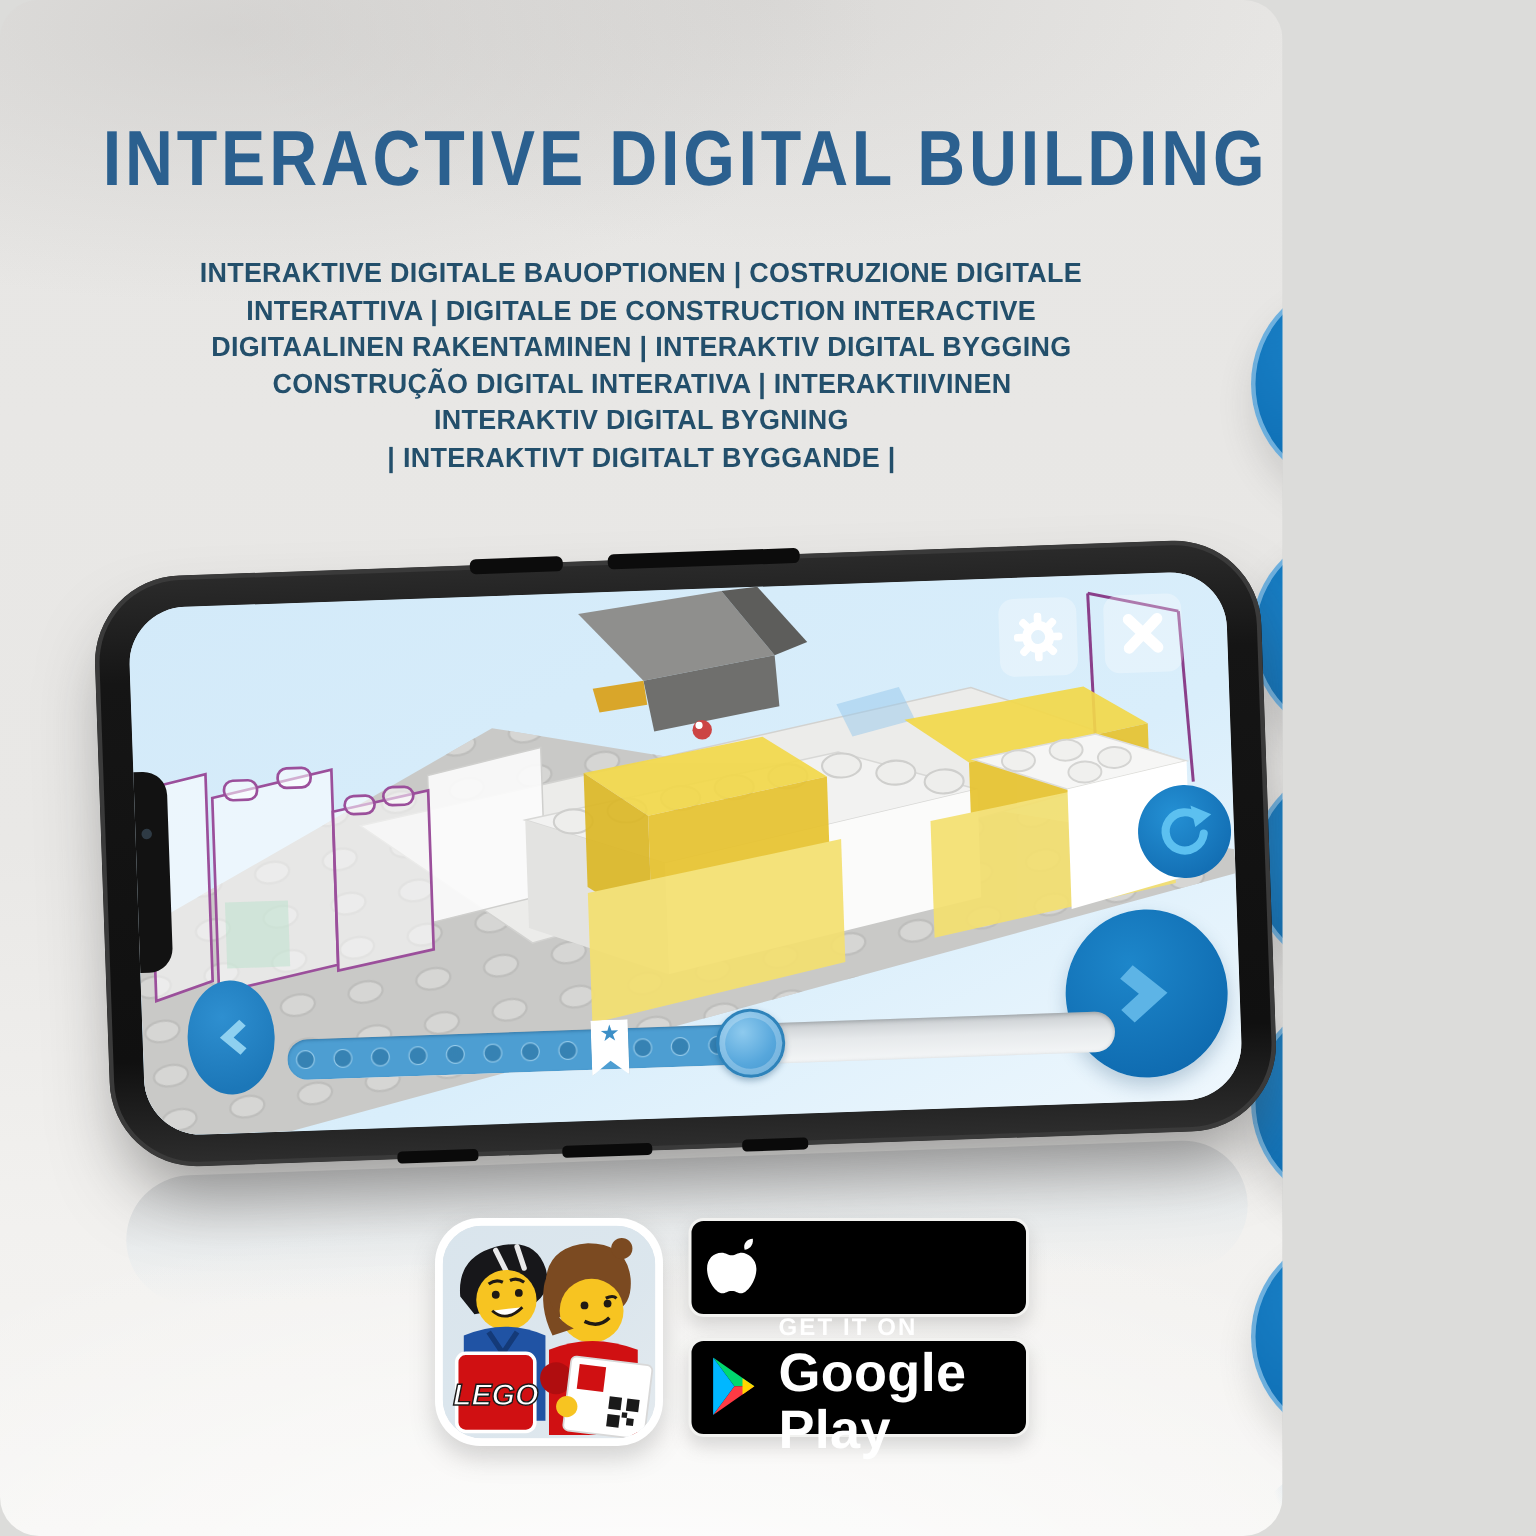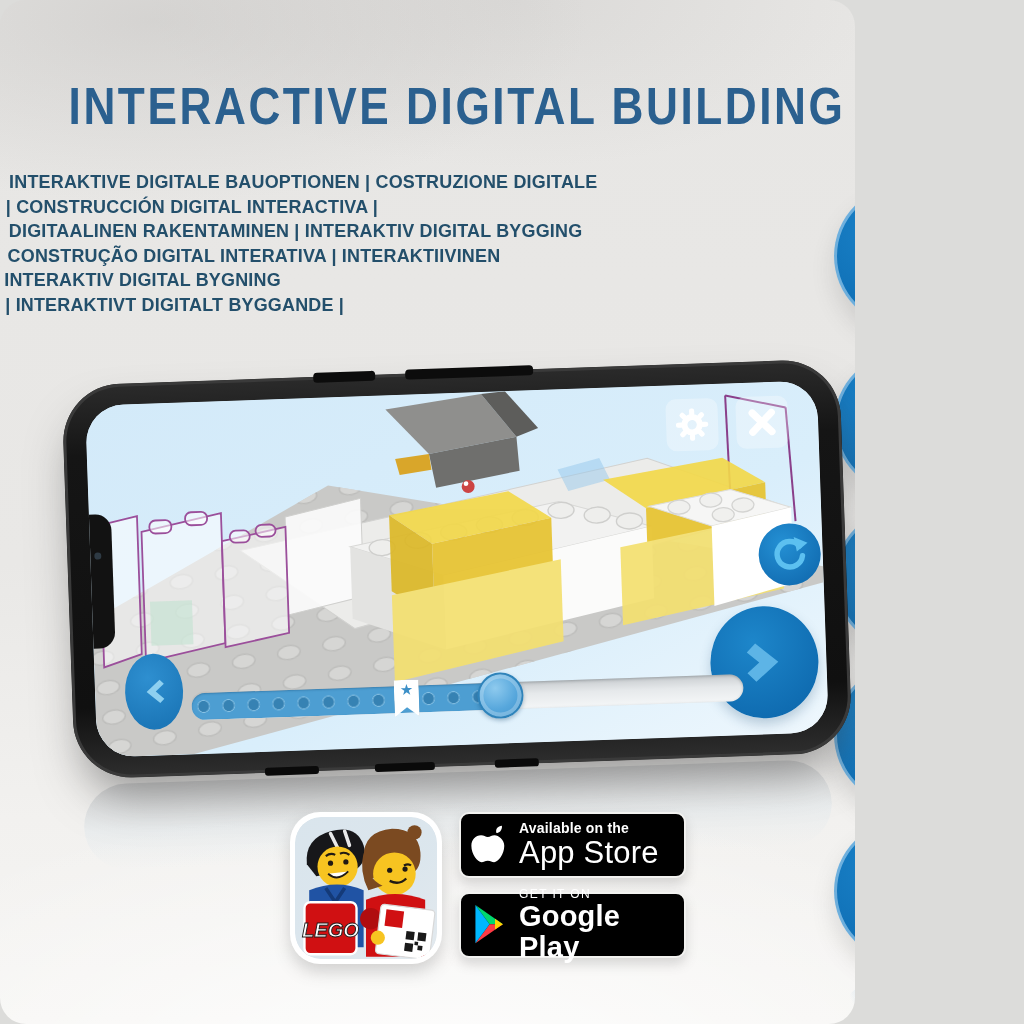--- a/index.html
+++ b/index.html
@@ -13,21 +13,21 @@
       radial-gradient(900px 420px at 50% 108%, rgba(255,255,255,.9), rgba(255,255,255,0) 75%),
       linear-gradient(180deg,#e7e6e4 0%,#e9e8e6 55%,#f2f1ef 80%,#f6f5f3 100%);
     border-radius: 26px;
   }
   
   .title{
     position:absolute;top:76px;left:0;width:100%;text-align:center;
     font-size:52px;font-weight:bold;color:#2b608f;white-space:nowrap;
   }
   .title>span{display:inline-block;transform:scaleX(.85);letter-spacing:3px;}
-  .subtitle{position:absolute;top:170px;left:0;width:100%;color:#234f6b;}
+  .subtitle{position:absolute;top:170px;left:0;width:100%;text-align:center;color:#234f6b;}
   .subtitle .line{font-size:18.5px;font-weight:bold;line-height:24.5px;letter-spacing:.2px;}
   .subtitle .line>span{display:inline-block;transform:scaleX(.97);}
   
   .feature{
     position:absolute;left:834px;width:142px;height:142px;border-radius:50%;
     background:radial-gradient(circle at 36% 30%, #1b83c9 0%, #1173b9 55%, #0e66a8 100%);
     border:3px solid rgba(140,195,232,.75);
     box-shadow:0 14px 22px rgba(90,90,90,.18);
     display:flex;align-items:flex-end;justify-content:center;
   }
@@ -121,32 +121,32 @@
   .badge{
     position:absolute;left:459px;width:227px;height:66px;background:#000;border-radius:10px;
     border:2px solid #f2f2f0;display:flex;align-items:center;color:#fff;
     box-shadow:0 6px 12px rgba(90,90,90,.22);
   }
   .badge-appstore{top:812px;} .badge-gplay{top:892px;}
   .badge .blogo{flex:0 0 58px;display:flex;align-items:center;justify-content:center;}
   .badge .btext{display:flex;flex-direction:column;justify-content:center;line-height:1.05;}
   .badge-appstore .t1{font-size:14px;font-weight:bold;letter-spacing:.2px;}
   .badge-appstore .t2{font-size:31px;font-weight:normal;letter-spacing:.2px;margin-top:1px;}
-  .badge-gplay .t1{font-size:12px;letter-spacing:1.4px;font-weight:normal;}
-  .badge-gplay .t2{font-size:29px;font-weight:bold;letter-spacing:.2px;margin-top:1px;}
+  .badge-gplay .t1{font-size:16px;letter-spacing:1.4px;font-weight:bold;}
+  .badge-gplay .t2{font-size:36px;font-weight:bold;letter-spacing:.2px;margin-top:1px;}
 </style>
 </head>
 <body>
 
 <div id="canvas">
 
   <div class="title"><span>INTERACTIVE DIGITAL BUILDING</span></div>
   <div class="subtitle">
     <div class="line"><span>INTERAKTIVE DIGITALE BAUOPTIONEN | COSTRUZIONE DIGITALE</span></div>
-    <div class="line"><span>| CONSTRUCCIÓN DIGITAL INTERACTIVA |</span></div>
+    <div class="line"><span>INTERATTIVA | DIGITALE DE CONSTRUCTION INTERACTIVE</span></div>
     <div class="line"><span>DIGITAALINEN RAKENTAMINEN | INTERAKTIV DIGITAL BYGGING</span></div>
     <div class="line"><span>CONSTRUÇÃO DIGITAL INTERATIVA | INTERAKTIIVINEN</span></div>
     <div class="line"><span>INTERAKTIV DIGITAL BYGNING</span></div>
     <div class="line"><span>| INTERAKTIVT DIGITALT BYGGANDE |</span></div>
   </div>
 
   <div class="feature" id="f360">
     <svg width="104" height="96" viewBox="0 0 104 96">
       <text x="52" y="44" text-anchor="middle" font-size="38" font-weight="bold" fill="#49ade3" font-family="Liberation Sans, sans-serif">360°</text>
       <path d="M10 52 A 42 15 0 0 0 80 60" fill="none" stroke="#49ade3" stroke-width="8" stroke-linecap="round"></path>
@@ -399,24 +399,20 @@
     </svg>
   </div>
 
   <div class="badge badge-appstore">
     <div class="blogo">
       <svg width="38" height="44" viewBox="0 0 40 48">
         <path d="M27 11c2.8 0 6.6-2.9 6-8-4.6.3-7.3 3.7-6 8z" fill="#fff"></path>
         <path d="M31.5 14.5c-3.5 0-5 2-8 2s-4.5-2-8-2C9 14.5 4 19.5 4 27c0 10 7.5 19.5 12 19.5 3 0 3.8-1.8 7.5-1.8s4.5 1.8 7.5 1.8c4.5 0 12-9.5 12-19.5 0-7.5-7-12.5-11.5-12.5z" fill="#fff" transform="translate(-4 0) scale(.92)"></path>
       </svg>
     </div>
-    <div class="btext">
-      <span class="t1">Available on the</span>
-      <span class="t2">App Store</span>
-    </div>
   </div>
 
   <div class="badge badge-gplay">
     <div class="blogo">
       <svg width="36" height="40" viewBox="0 0 70 96">
         <polygon points="0,0 66,46 34,46" fill="#00d86f"></polygon>
         <polygon points="0,92 66,46 34,46" fill="#ff3a44"></polygon>
         <polygon points="0,0 34,46 0,92" fill="#00b7ff"></polygon>
         <polygon points="47,33 66,46 47,59" fill="#ffd400"></polygon>
       </svg>

